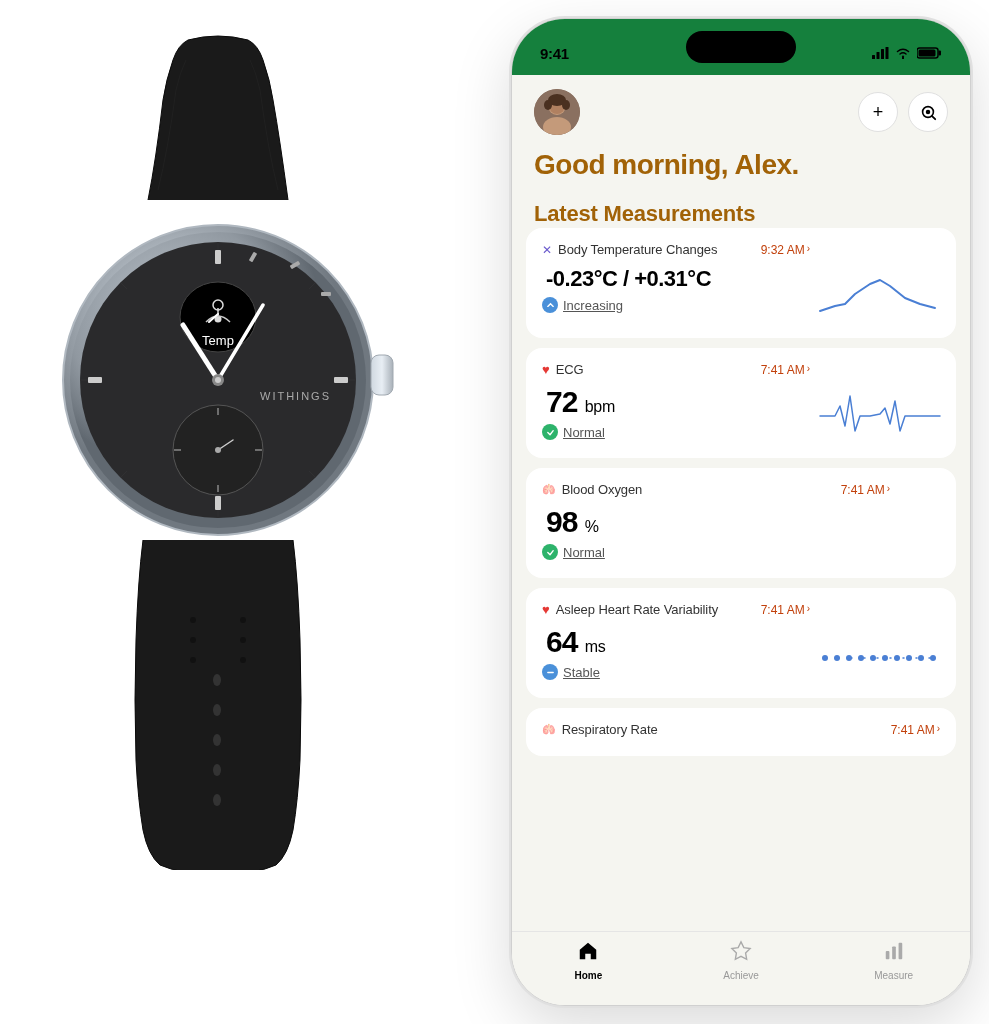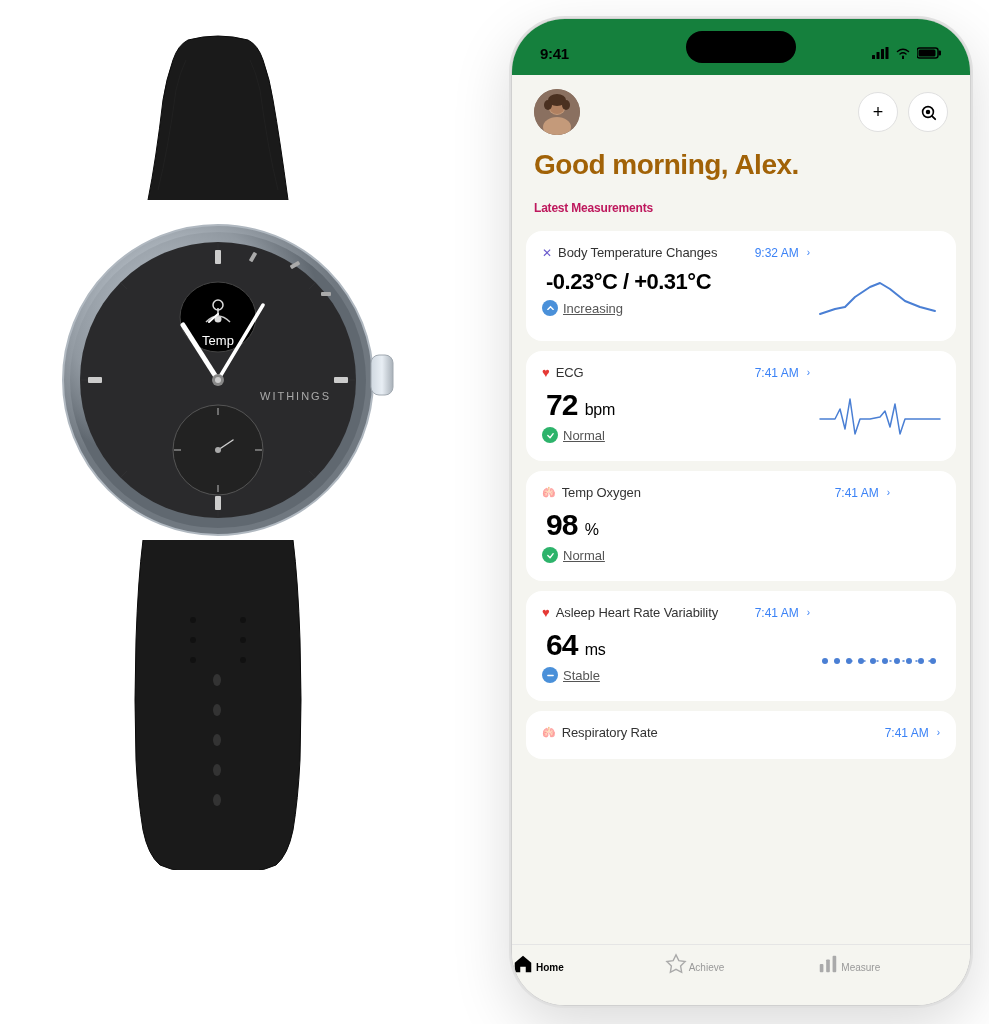--- a/index.html
+++ b/index.html
@@ -129,24 +129,24 @@
       padding: 4px 22px 6px;
       font-size: 28px;
       font-weight: 700;
       color: #a16207;
       letter-spacing: -0.5px;
       line-height: 1.15;
     }
 
     
     .section-heading {
-      padding: 14px 22px 16px;
-      font-size: 12px;
+      padding: 14px 22px 1px;
+      font-size: 22px;
       font-weight: 600;
-      color: #be185d;
+      color: #a16207;
       letter-spacing: -0.2px;
     }
 
     
     .measurements-list {
       flex: 1;
       overflow-y: auto;
       padding: 0 14px;
       scrollbar-width: none;
     }
@@ -189,24 +189,24 @@
 
     .meas-title {
       font-size: 13px;
       font-weight: 500;
       color: #333;
       letter-spacing: -0.1px;
     }
 
     .meas-time {
       font-size: 12px;
-      color: #3b82f6;
-      display: flex;
-      align-items: center;
-      gap: 8px;
+      color: #c2410c;
+      display: flex;
+      align-items: flex-start;
+      gap: 2px;
     }
 
     .meas-value {
       font-size: 30px;
       font-weight: 700;
       color: #000;
       letter-spacing: -1px;
       line-height: 1.1;
       margin: 4px 4px;
     }
@@ -259,21 +259,21 @@
       border-top: 1px solid #e5e5e5;
       display: flex;
       align-items: center;
       padding: 8px 0 24px;
       flex-shrink: 0;
     }
 
     .nav-item {
       flex: 1;
       display: flex;
-      flex-direction: row;
+      flex-direction: column;
       align-items: center;
       gap: 2px;
       cursor: pointer;
     }
 
     .nav-icon {
       font-size: 22px;
       color: #999;
     }
 
@@ -539,21 +539,21 @@
             <polyline points="0,30 10,30 15,30 20,20 25,40 30,10 35,45 40,30 50,30 60,28 65,22 70,38 75,15 80,45 85,30 100,30 120,30" fill="none" stroke="#4a7fd4" stroke-width="1.5" stroke-linecap="round" stroke-linejoin="round"></polyline>
           </svg>
         </div>
       </div>
 
       <div class="meas-card">
         <div class="meas-left">
           <div class="meas-header">
             <div class="meas-title-row">
               <span class="meas-icon" style="color:#42a5c8;font-size:11px;">🫁</span>
-              <span class="meas-title">Temp Oxygen</span>
+              <span class="meas-title">Blood Oxygen</span>
             </div>
             <div class="meas-time">
               <span>7:41 AM</span>
               <span style="font-size:10px;">›</span>
             </div>
           </div>
           <div class="meas-value">
             <span>98</span>
             <span class="unit">%</span>
           </div>

